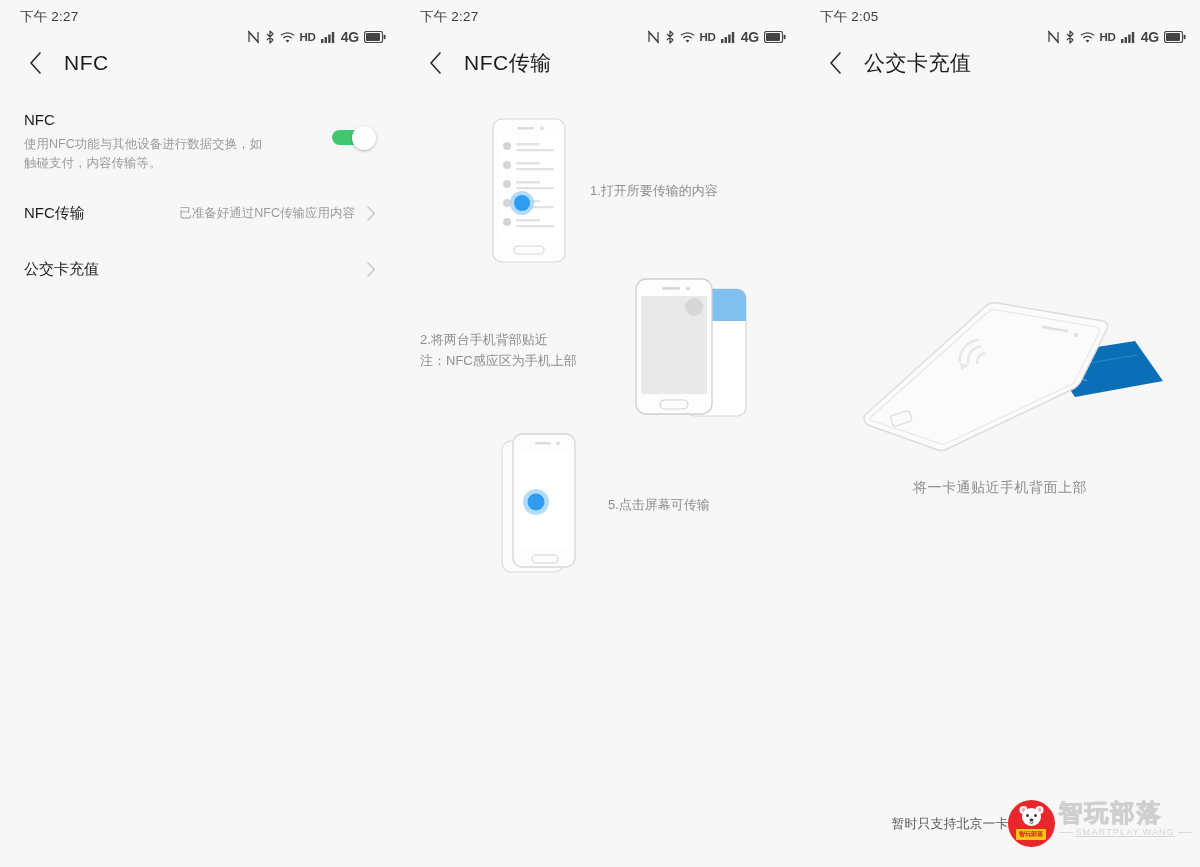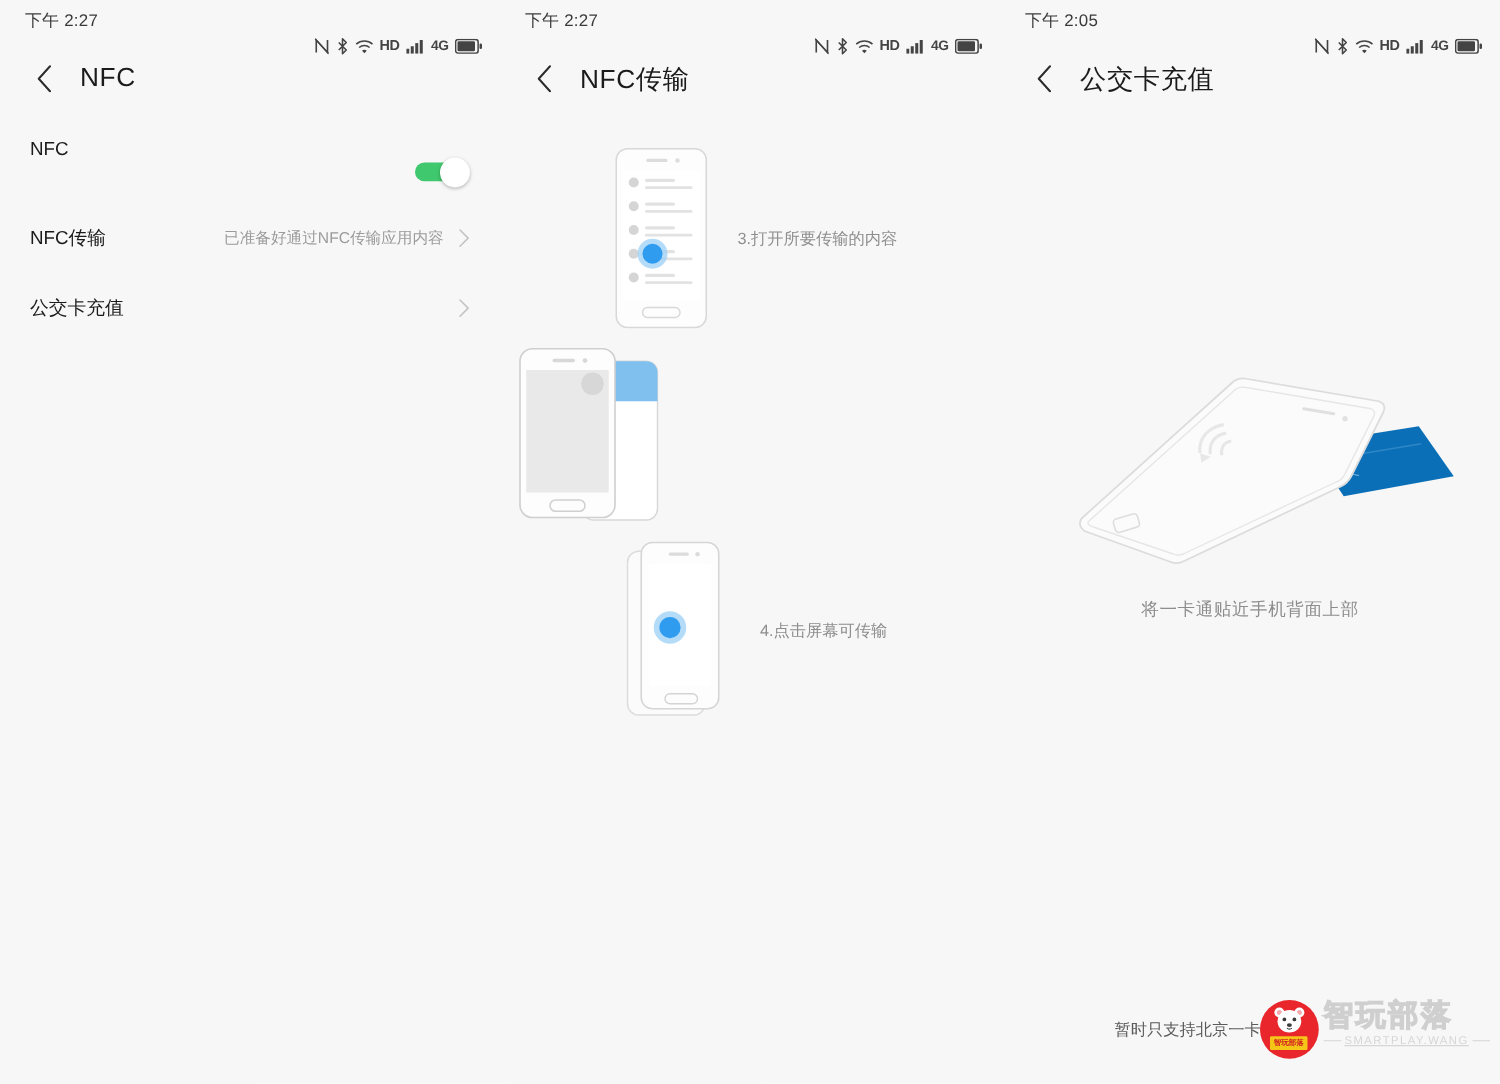--- a/index.html
+++ b/index.html
@@ -16,21 +16,21 @@
   
   .statusbar{
     height:34px;display:flex;align-items:center;
     justify-content:space-between;
     padding:0 14px 0 20px;box-sizing:border-box;
   }
   .sb-time{font-size:13.5px;color:#3a3a3a;letter-spacing:.2px;}
   .sb-icons{display:flex;align-items:center;gap:5px;color:#444;margin-top:40px;}
   .sb-icons svg{display:block;}
   .sb-hd{font-size:11.5px;font-weight:700;color:#444;letter-spacing:-.2px;}
-  .sb-4g{font-size:11px;font-weight:700;color:#444;letter-spacing:-.2px;}
+  .sb-4g{font-size:14px;font-weight:700;color:#444;letter-spacing:-.2px;}
 
   
   .titlebar{height:58px;display:flex;align-items:center;padding-left:22px;box-sizing:border-box;}
   .back-arrow{width:26px;height:26px;display:flex;align-items:center;justify-content:center;cursor:pointer;}
   .back-arrow svg{display:block;}
   .page-title{font-size:21px;color:#1b1b1b;margin-left:16px;letter-spacing:.5px;}
 
   
   .rows{padding:0 24px;}
   .row-main{
@@ -164,20 +164,22 @@
           </svg>
       </div>
       <div class="page-title">NFC</div>
     </div>
 
     <div class="rows">
 
       <div class="row-main">
         <div class="txtwrap">
           <div class="row-title">NFC</div>
+          <div class="row-desc" style="white-space:pre-line;">使用NFC功能与其他设备进行数据交换，如
+触碰支付，内容传输等。</div>
         </div>
         <div class="toggle">
           <div class="track"></div>
           <div class="knob"></div>
         </div>
       </div>
 
       <div class="row-link">
         <div class="ltitle">NFC传输</div>
         <div class="right">
@@ -279,24 +281,26 @@
             <rect x="24" y="63" width="24" height="2.6" rx="1.3"></rect>
               <rect x="24" y="69" width="38" height="2.2" rx="1.1"></rect>
             <rect x="24" y="82" width="24" height="2.6" rx="1.3"></rect>
               <rect x="24" y="88" width="38" height="2.2" rx="1.1"></rect>
             <rect x="24" y="101" width="24" height="2.6" rx="1.3"></rect>
               <rect x="24" y="107" width="38" height="2.2" rx="1.1"></rect>
           </g>
           <circle cx="30" cy="85" r="12" fill="#9bd0f5" opacity=".75"></circle>
           <circle cx="30" cy="85" r="8" fill="#2f9cf0"></circle>
         </svg>
-        <div class="step-cap">3.打开所要传输的内容</div>
+        <div class="step-cap">1.打开所要传输的内容</div>
       </div>
 
       <div class="step s2">
+        <div class="step-cap">2.将两台手机背部贴近
+注：NFC感应区为手机上部</div>
         <svg width="118" height="145" viewBox="0 0 118 145" style="margin-left:14px;">
 
           <rect x="52" y="12" width="60" height="127" rx="9" fill="#ffffff" stroke="#d8d8d8" stroke-width="1.2"></rect>
           <path d="M52 21a9 9 0 0 1 9-9h42a9 9 0 0 1 9 9v23H52z" fill="#7fc0ee"></path>
 
           <rect x="2" y="2" width="76" height="135" rx="10" fill="#fdfdfd" stroke="#cfcfcf" stroke-width="1.3"></rect>
           <rect x="7" y="19" width="66" height="98" fill="#e9e9e9"></rect>
           <rect x="28" y="10" width="18" height="2.8" rx="1.4" fill="#d8d8d8"></rect>
           <circle cx="54" cy="11.4" r="1.9" fill="#d8d8d8"></circle>
           <rect x="26" y="123" width="28" height="9" rx="4.5" fill="none" stroke="#d0d0d0" stroke-width="1.2"></rect>
@@ -308,21 +312,21 @@
         <svg width="86" height="145" viewBox="0 0 86 145">
           <rect x="2" y="9" width="62" height="131" rx="9" fill="#fbfbfb" stroke="#dcdcdc" stroke-width="1.2"></rect>
           <rect x="13" y="2" width="62" height="133" rx="9" fill="#fdfdfd" stroke="#d6d6d6" stroke-width="1.3"></rect>
           <rect x="19" y="19" width="50" height="98" fill="#ffffff"></rect>
           <rect x="35" y="10" width="16" height="2.6" rx="1.3" fill="#dcdcdc"></rect>
           <circle cx="58" cy="11.3" r="1.8" fill="#dcdcdc"></circle>
           <rect x="32" y="123" width="26" height="8" rx="4" fill="none" stroke="#d4d4d4" stroke-width="1.1"></rect>
           <circle cx="36" cy="70" r="13" fill="#9bd0f5" opacity=".75"></circle>
           <circle cx="36" cy="70" r="8.5" fill="#2f9cf0"></circle>
         </svg>
-        <div class="step-cap">4.点击屏幕可传输</div>
+        <div class="step-cap">5.点击屏幕可传输</div>
       </div>
 
     </div>
   </div>
 
   <div class="panel p3">
 
     <div class="statusbar">
       <div class="sb-time">下午 2:05</div>
       <div class="sb-icons">

